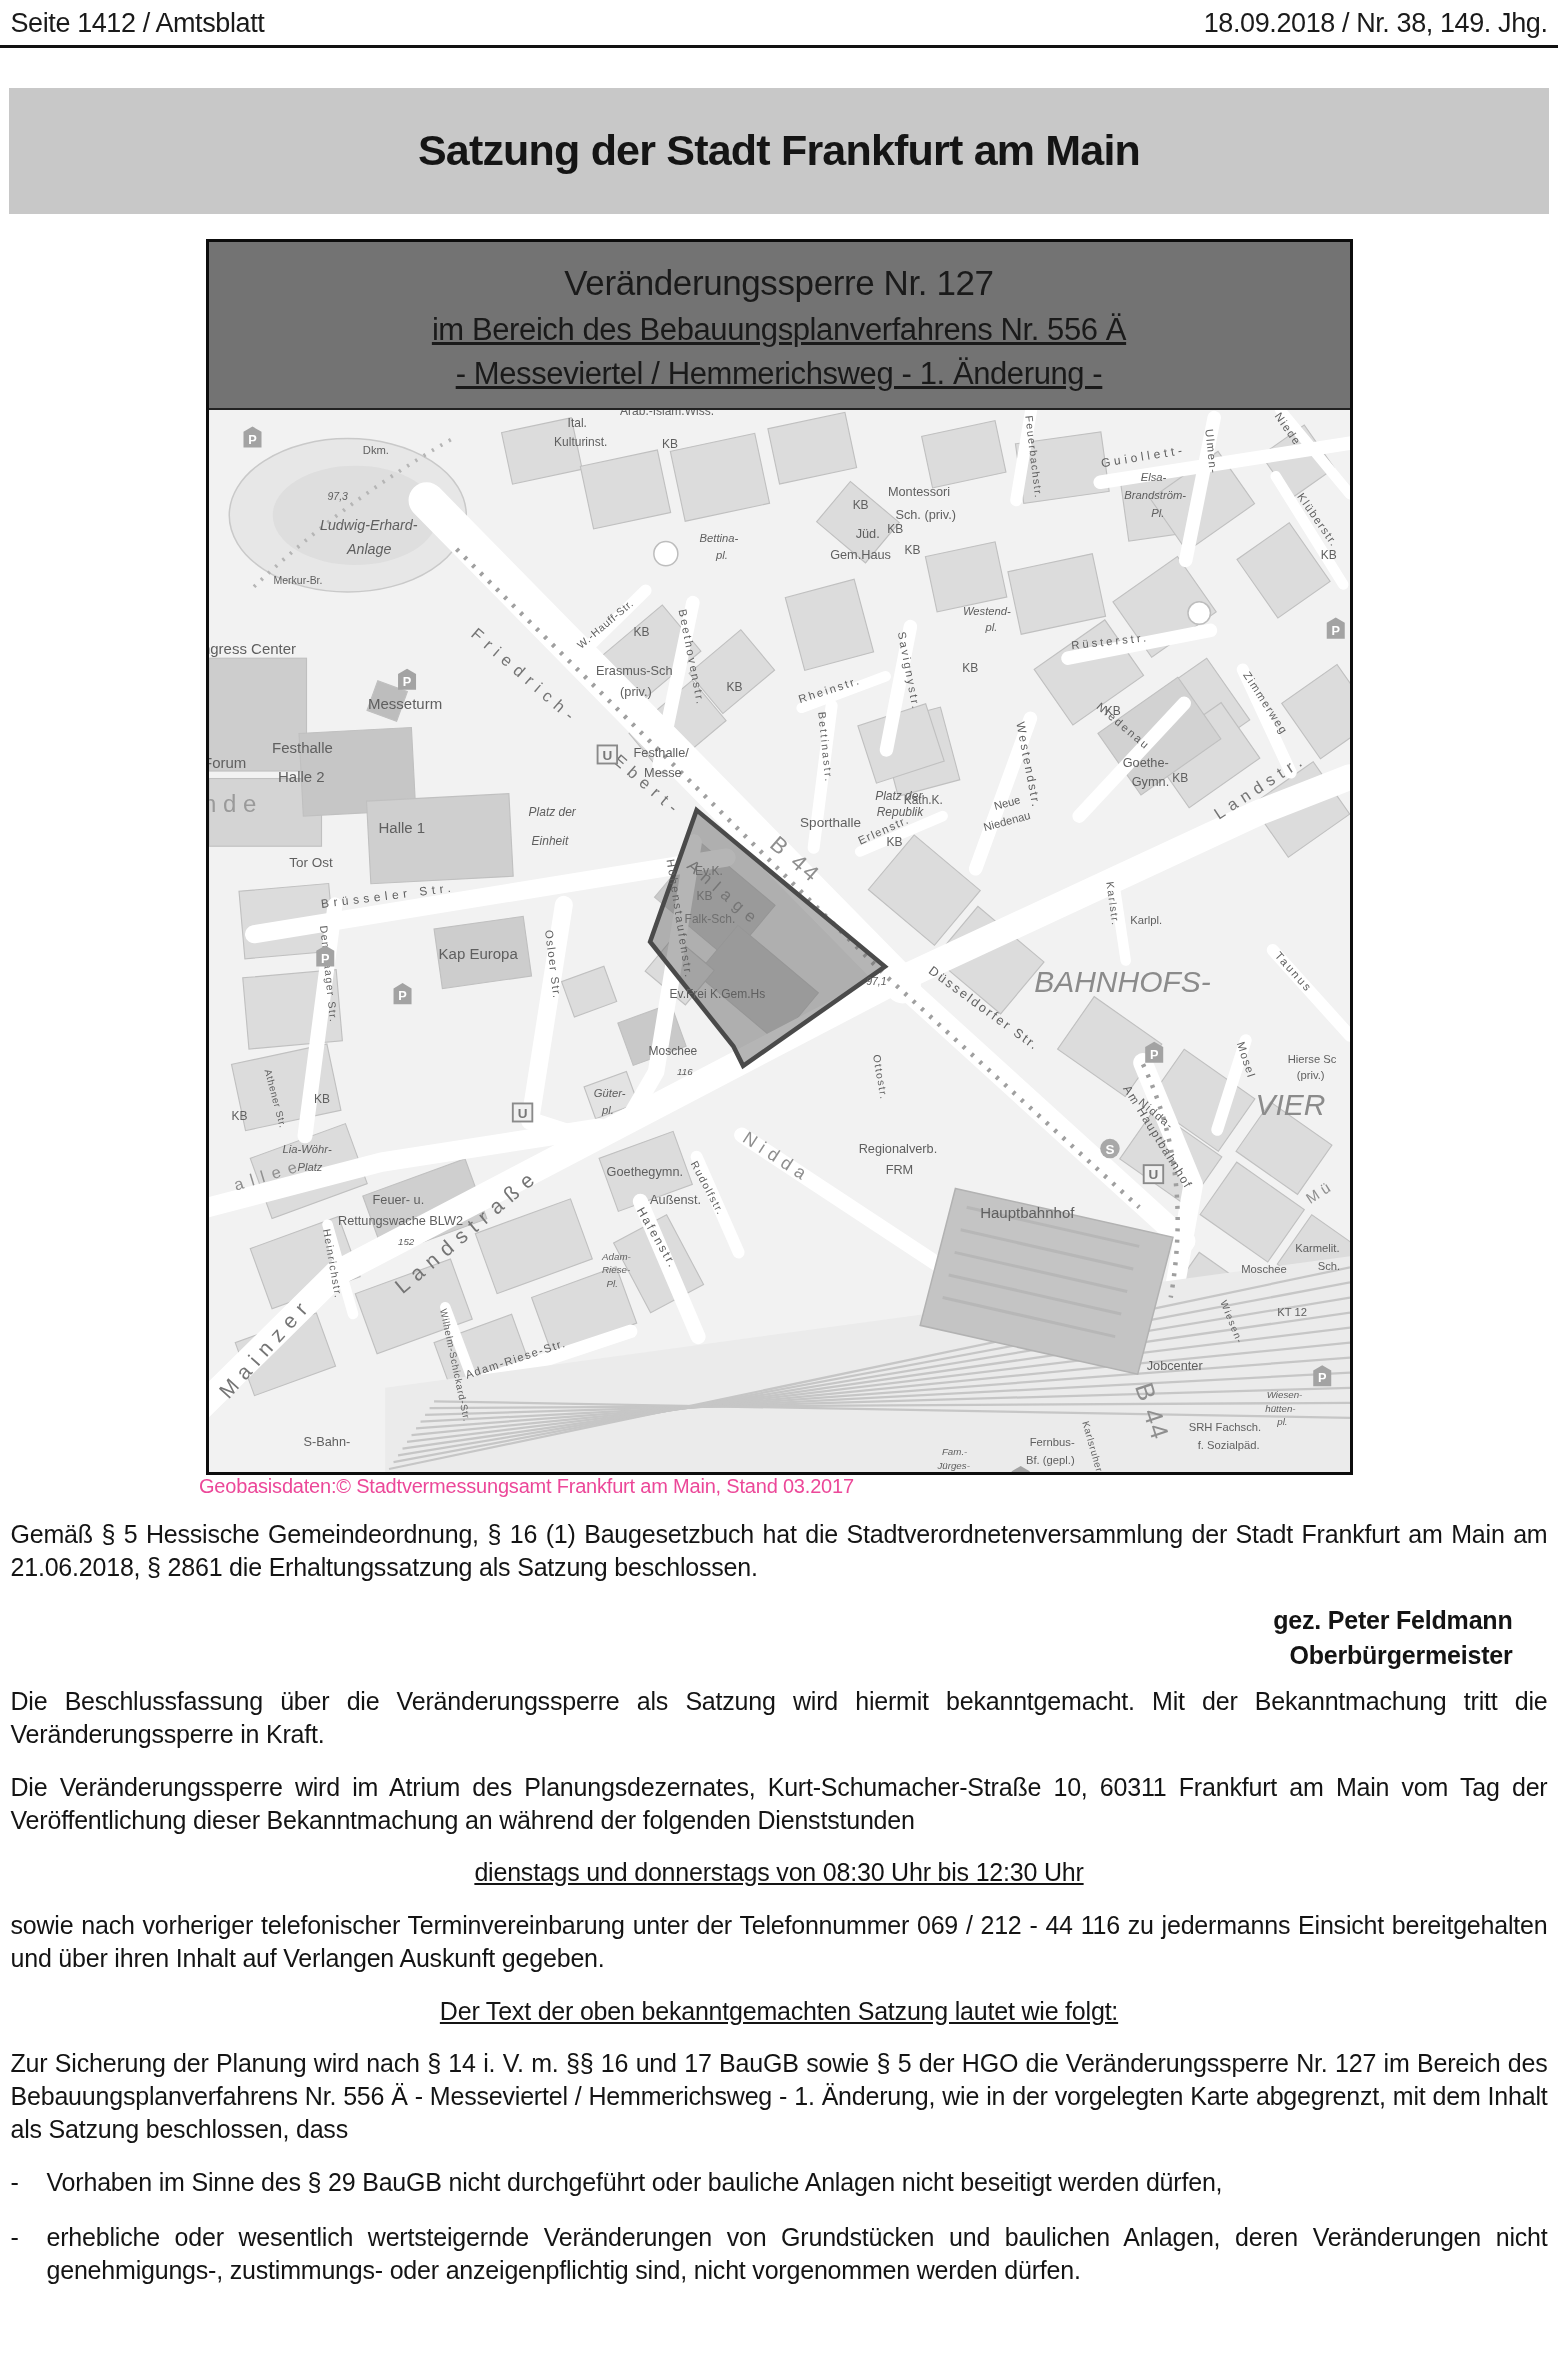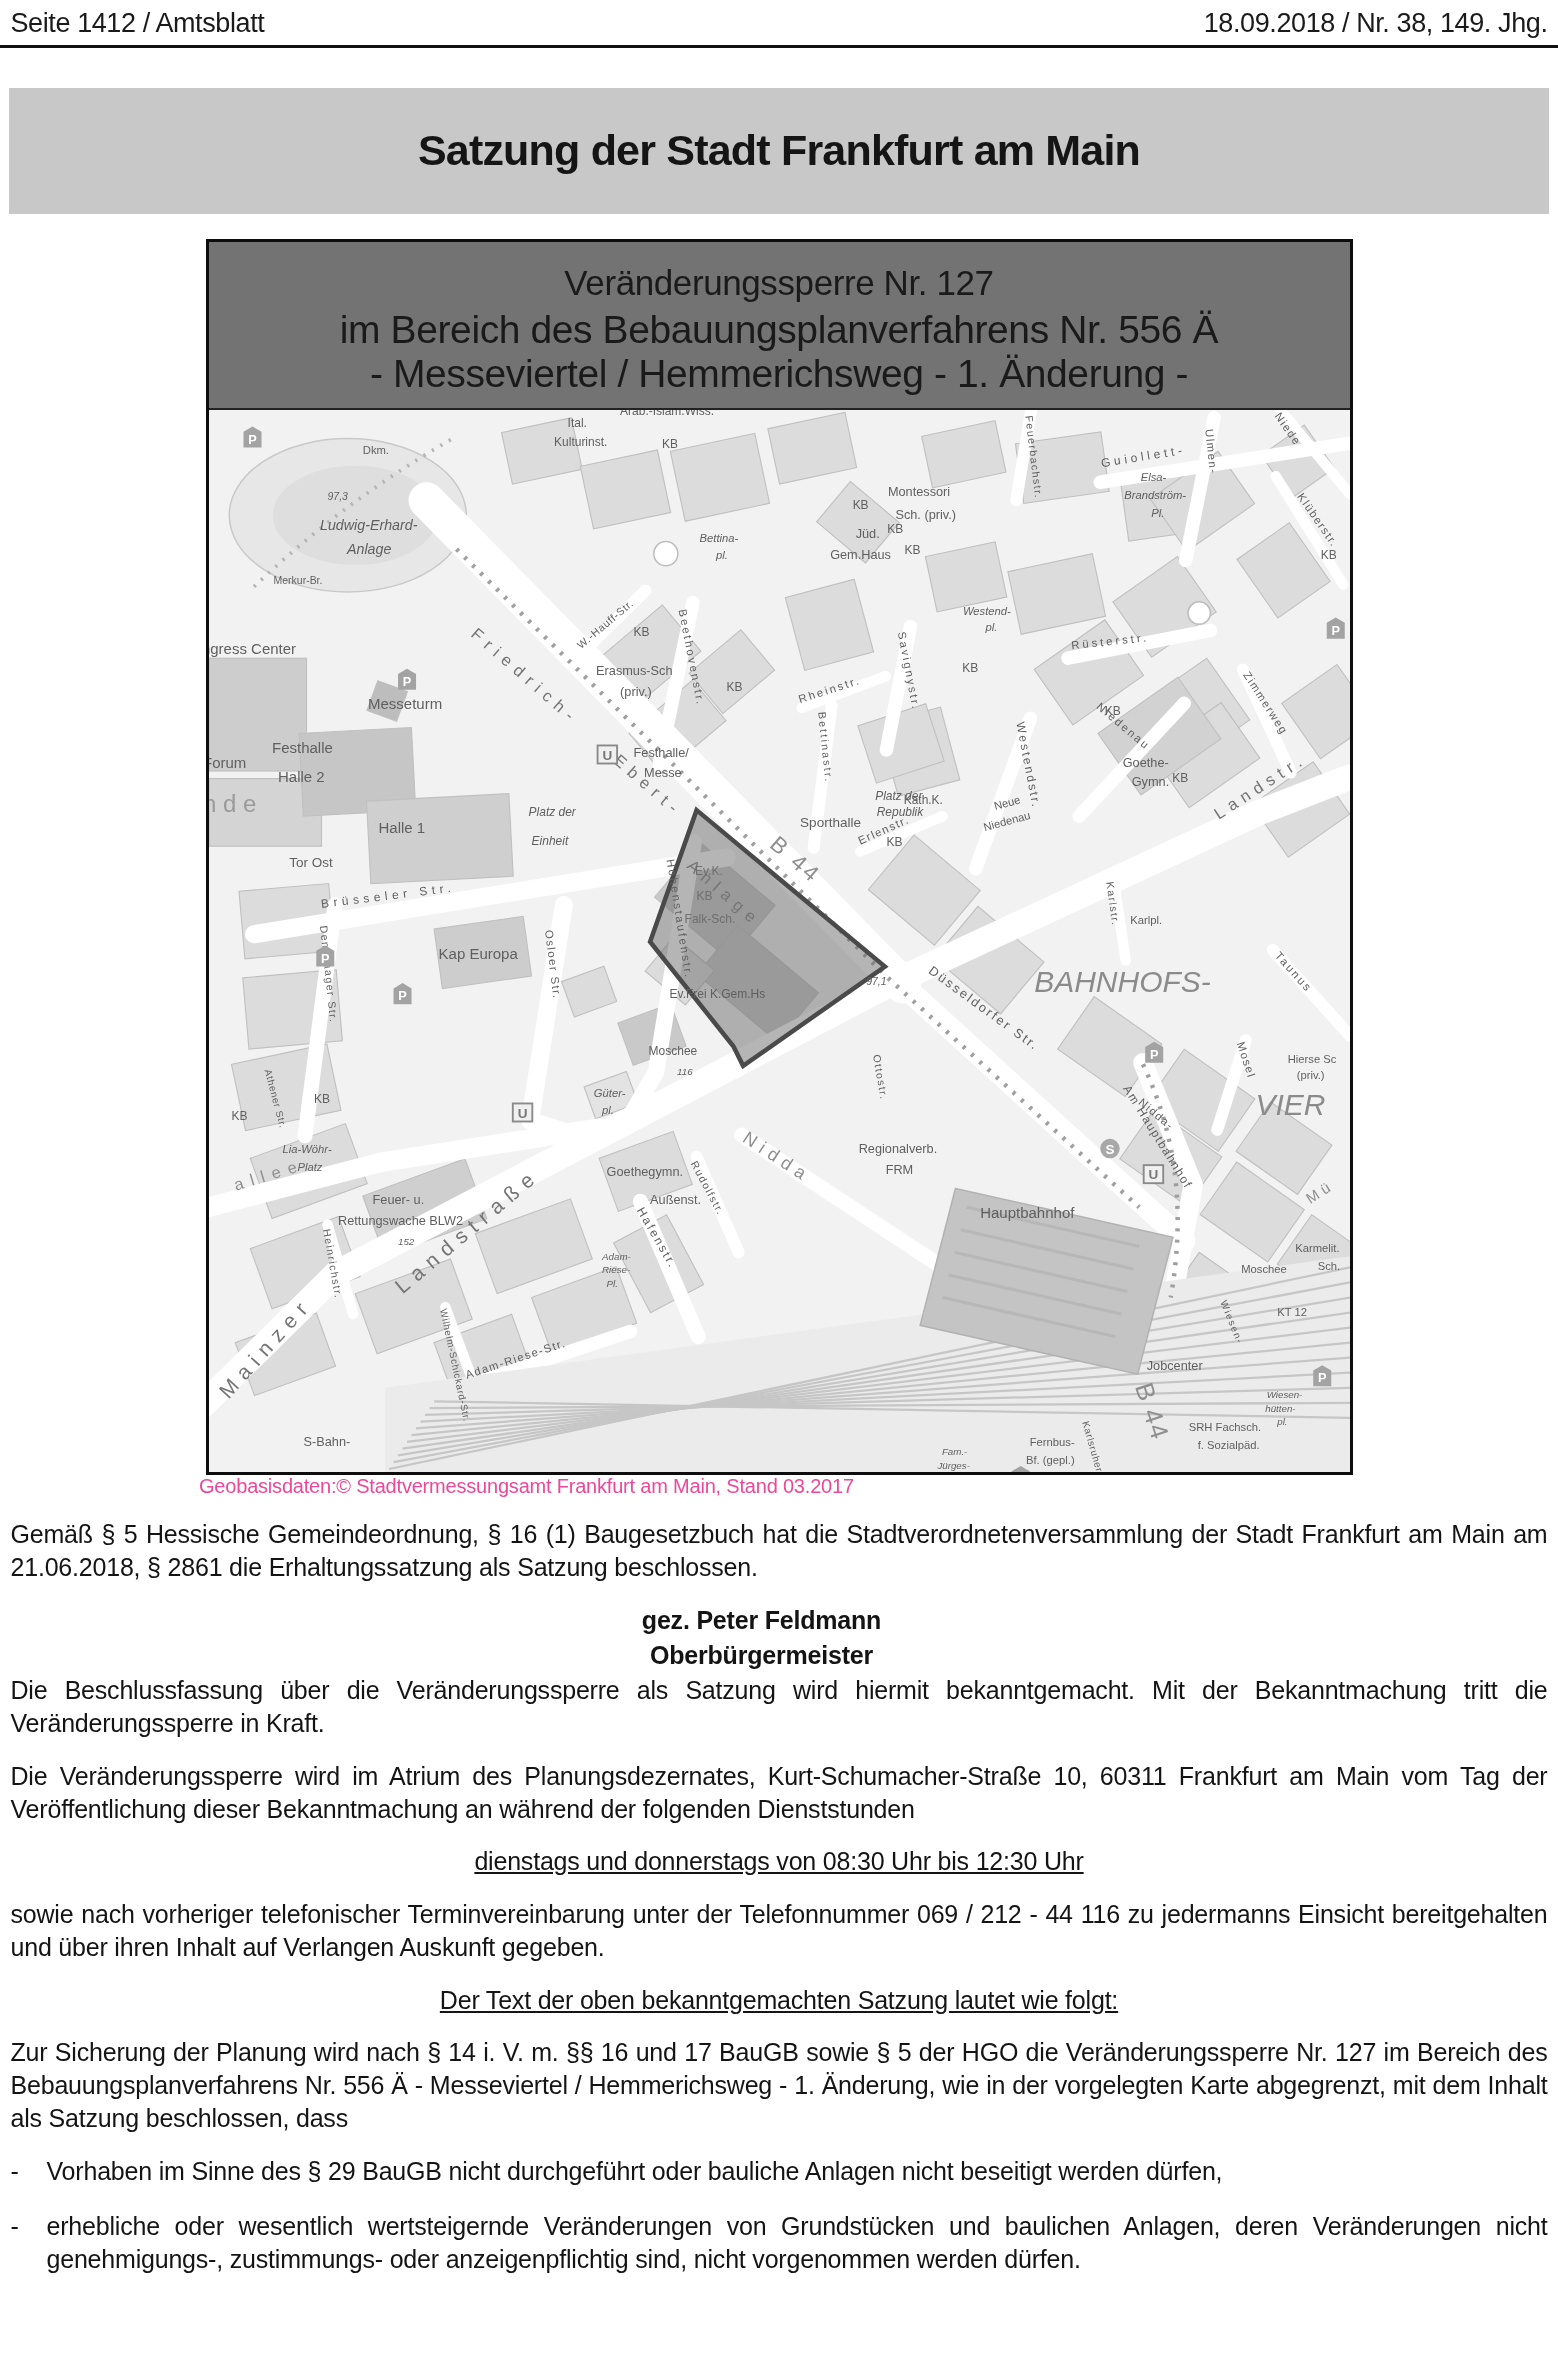--- a/index.html
+++ b/index.html
@@ -30,39 +30,39 @@
   }
   
   .nbox{
     width:1141px;
     margin:25px auto 0 auto;
     border:3.8px solid #0d0d0d;
     background:#737373;
   }
   .nbox-titles{ text-align:center;padding:16.6px 6px 12px 6px; }
   .nbox-t1{font-size:35px;letter-spacing:-0.4px;line-height:50px;}
-  .nbox-t2,.nbox-t3{font-size:39px;letter-spacing:-0.4px;line-height:44px;}
+  .nbox-t2,.nbox-t3{font-size:31px;letter-spacing:-0.4px;line-height:44px;text-decoration:underline;}
   
   .mapwrap{
     position:relative;width:100%;height:1062px;overflow:hidden;
     border-top:2.3px solid #222;background:#f2f2f2;
   }
   .mapwrap svg{display:block;width:100%;height:100%;}
   .caption{
     margin:0 0 0 199px;
     font-size:20px;letter-spacing:-0.2px;color:#ec4899;
   }
   
   .body{
     padding:19.6px 10.5px 0 10.5px;
     font-size:25px;line-height:33px;letter-spacing:-0.2px;color:#141414;
   }
   .body p{margin:0 0 19.6px 0;text-align:justify;}
   .body p.nojust{text-align:center;text-decoration:underline;}
-  .sig{ text-align:center;font-weight:bold;padding-right:35px;margin:0 0 1px 0; }
+  .sig{ text-align:right;font-weight:bold;padding-right:35px;margin:0 0 12px 0; }
   .sig div{line-height:35px;}
   .gap-before{margin-top:13.5px;}
   .bullet{display:flex;margin:0 0 22.6px 0;}
   .bullet .dash{width:36px;flex:none;}
   .bullet .btxt{flex:1;text-align:justify;}
   text{font-family:"Liberation Sans",sans-serif;}
 </style>
 </head>
 <body>
 

